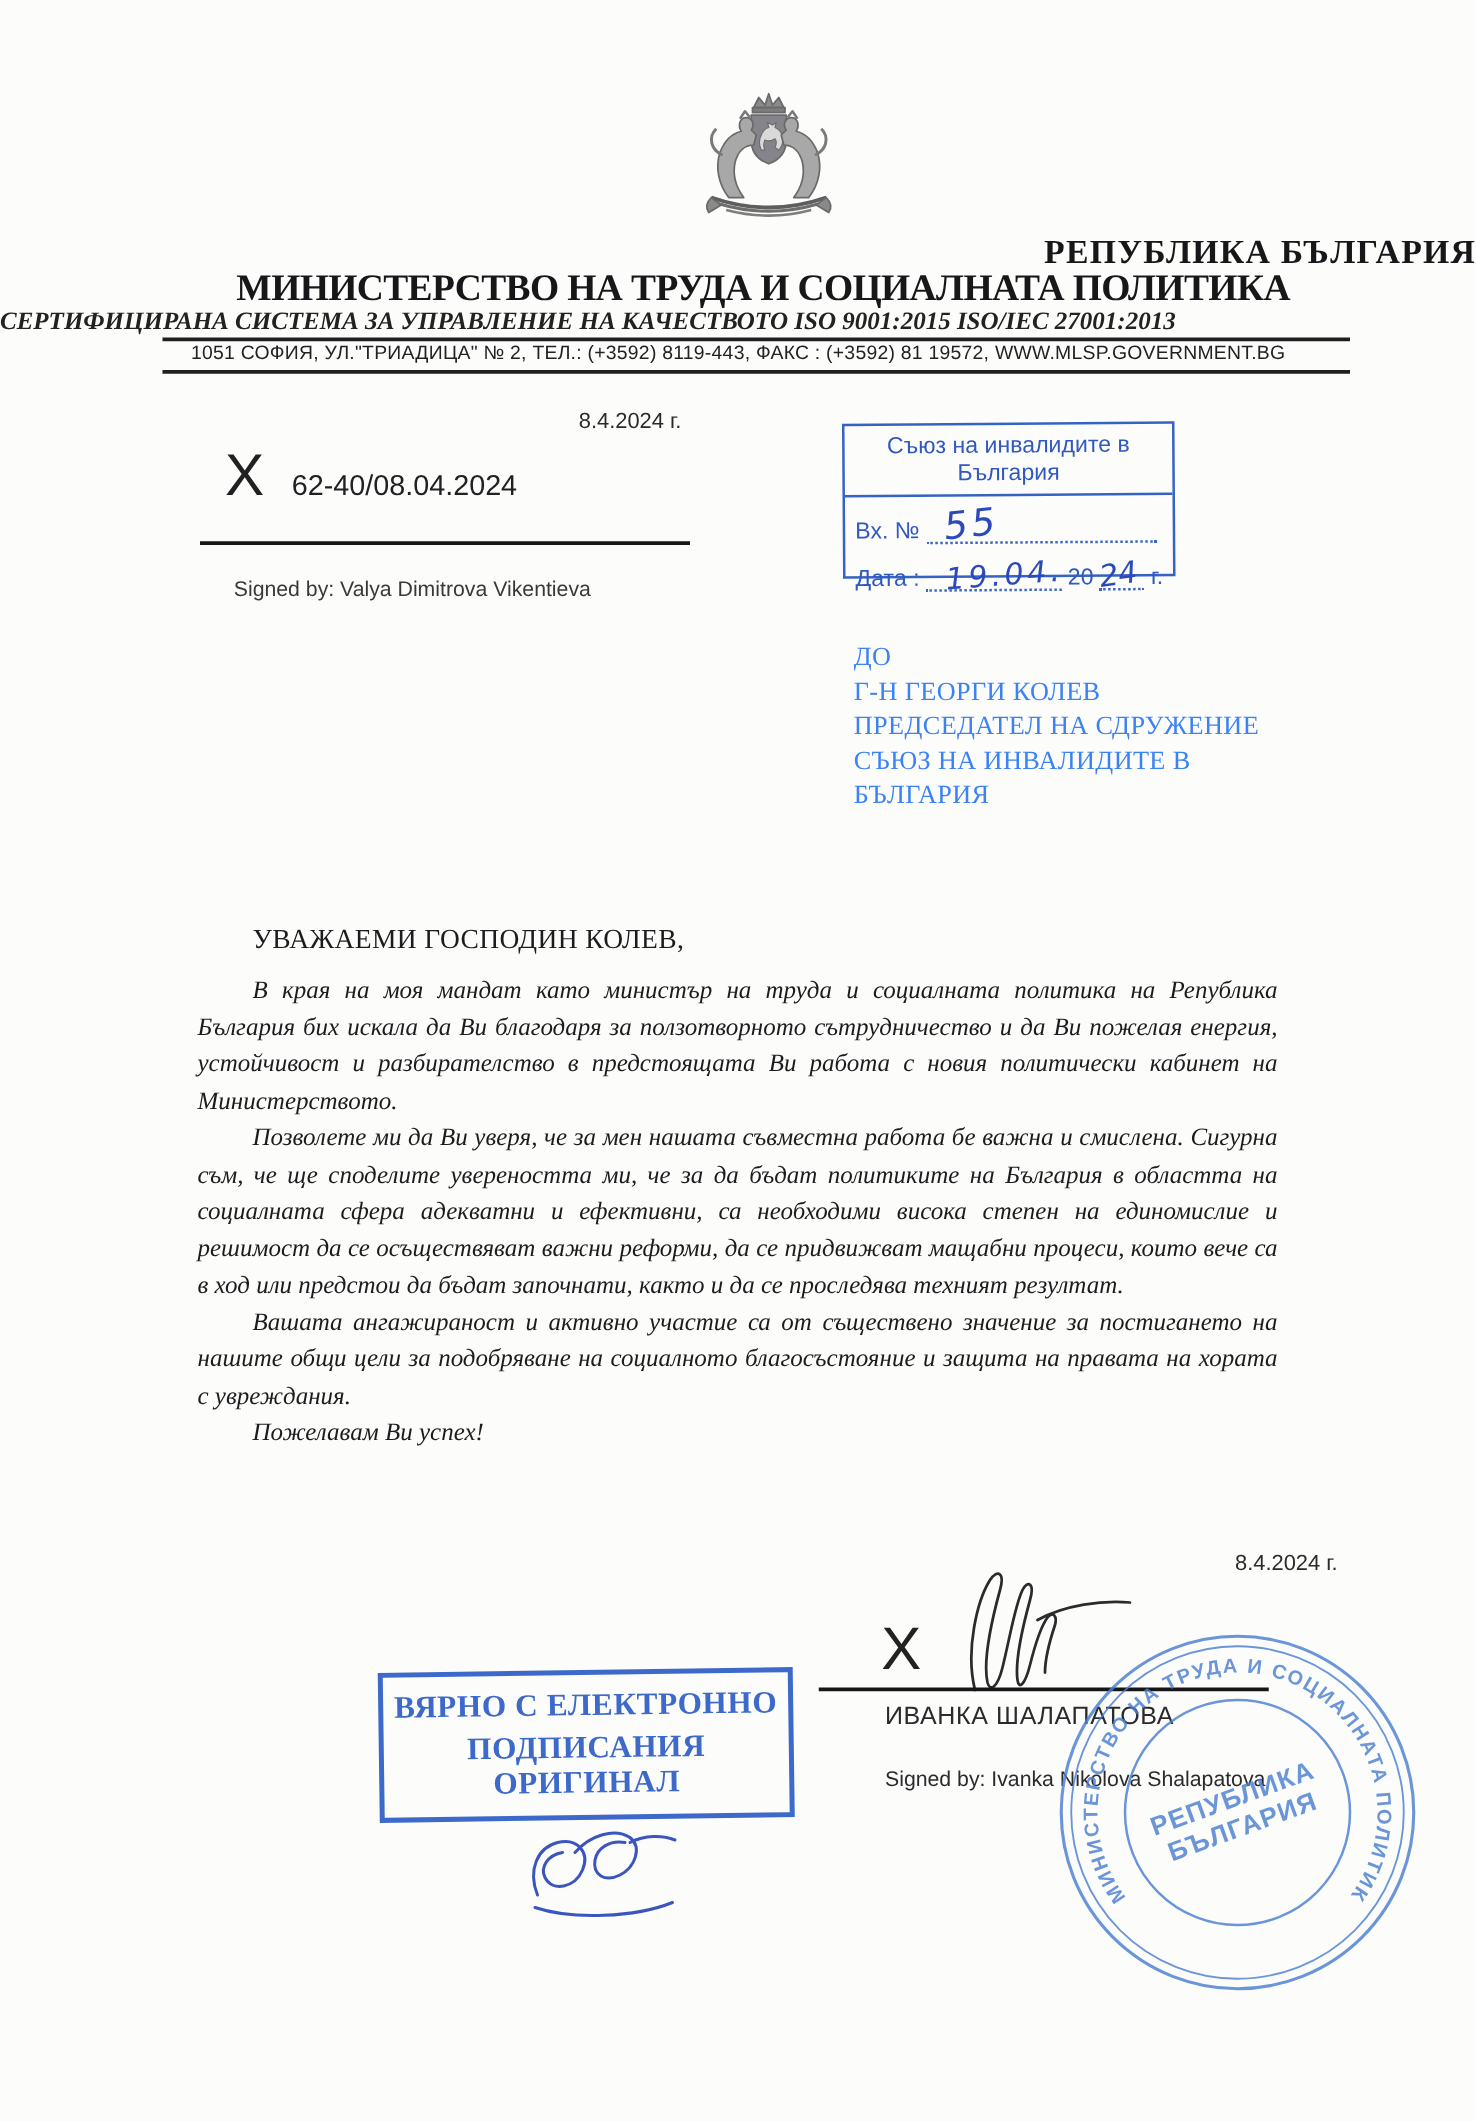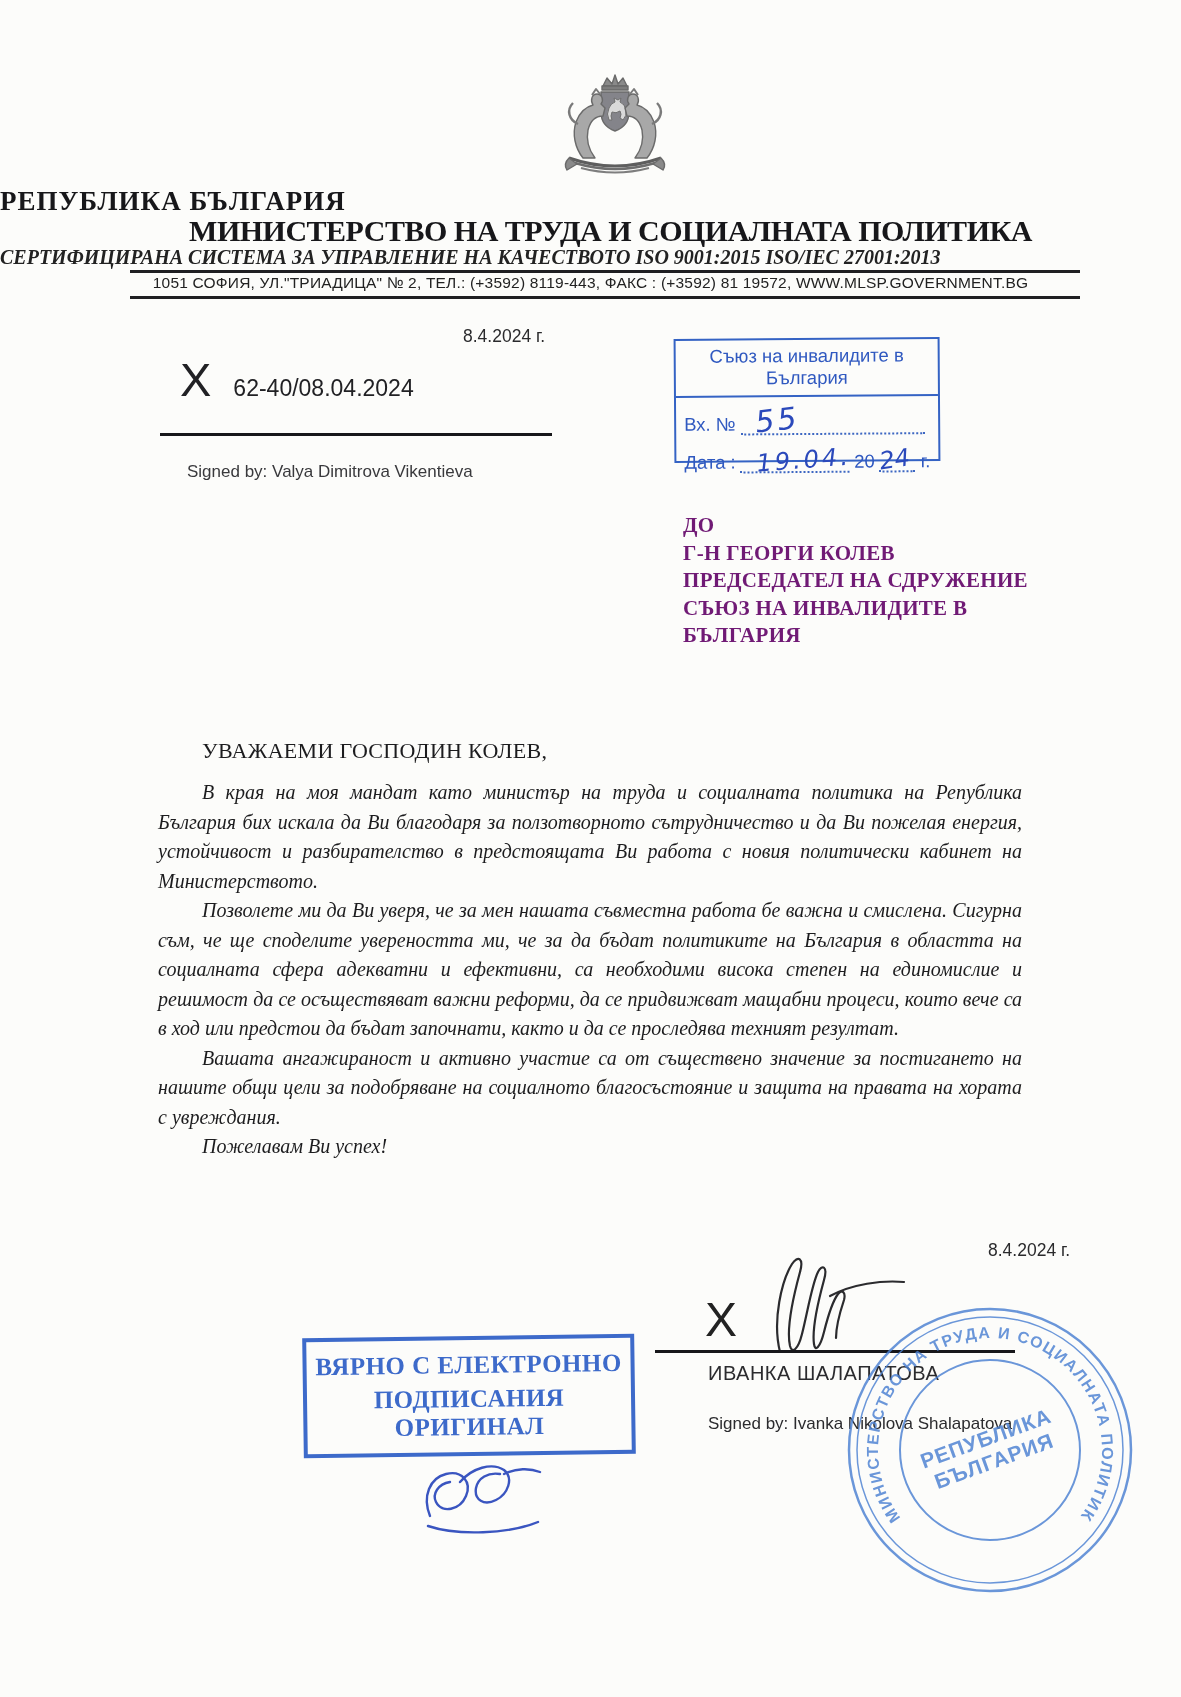--- a/index.html
+++ b/index.html
@@ -3,21 +3,21 @@
 <meta charset="utf-8">
 <style>
   html,body{margin:0;padding:0;background:#e8e8e6;}
   .page{
     position:relative;width:1181px;height:1697px;margin:0 auto;
     background:#fcfcfa;overflow:hidden;
     font-family:"Liberation Serif",serif;color:#1c1c1e;
   }
   
   .coat{position:absolute;left:545px;top:70px;width:140px;height:110px;}
-  .h-republic{position:absolute;left:0;top:186px;width:1181px;text-align:left;
+  .h-republic{position:absolute;left:0;top:186px;width:1181px;text-align:right;
     font-weight:bold;font-size:27px;letter-spacing:1px;color:#17171a;}
   .h-ministry{position:absolute;left:0;top:214px;width:1181px;text-align:center;
     font-weight:bold;font-size:30px;letter-spacing:-0.5px;color:#17171a;padding-left:20px;}
   .h-cert{position:absolute;left:0;top:246px;width:1181px;
     font-style:italic;font-weight:bold;font-size:20px;color:#222;}
   .rule{position:absolute;left:130px;width:950px;height:3px;background:#1f1f22;}
   .rule1{top:270px;}
   .rule2{top:296px;}
   .h-addr{position:absolute;left:0;top:274px;width:1181px;text-align:center;
     font-family:"Liberation Sans",sans-serif;font-size:15.5px;color:#222;letter-spacing:0.2px;}
@@ -37,22 +37,22 @@
     font-family:"Liberation Sans",sans-serif;color:#3059c0;}
   .stamp-org{text-align:center;font-size:18.5px;padding:5px 4px 6px;border-bottom:2.5px solid #3563c4;}
   .stamp-row{display:flex;align-items:flex-end;padding:0 8px;margin-top:14px;font-size:18.5px;}
   .dotline{flex:1;position:relative;height:22px;margin:0 5px;border-bottom:2px dotted #3d67c2;}
   .dotline.short{flex:0 0 36px;}
   .hand{position:absolute;font-family:"DejaVu Sans",sans-serif;font-style:italic;color:#2b49bb;white-space:nowrap;}
   .hand-num{font-size:30px;left:14px;bottom:-4px;transform:rotate(-6deg);letter-spacing:3px;}
   .hand-date{font-size:24px;left:16px;bottom:-3px;transform:rotate(-4deg);letter-spacing:3px;}
   .hand-year{font-size:24px;left:0px;bottom:-3px;transform:rotate(-8deg);}
   
-  .recipient{position:absolute;left:683px;top:512px;font-weight:bold;font-size:21px;
-    line-height:27.5px;color:#701a75;letter-spacing:0.3px;}
+  .recipient{position:absolute;left:683px;top:512px;font-weight:normal;font-size:21px;
+    line-height:27.5px;color:#3b82f6;letter-spacing:0.3px;}
   
   .letter{position:absolute;left:158px;top:738px;width:864px;}
   .salutation{font-weight:normal;font-size:22px;margin:0 0 14px 44px;letter-spacing:0.3px;}
   .letter p{margin:0;text-align:justify;text-indent:44px;font-size:20px;line-height:29.5px;font-style:italic;}
   
   .date-bottom{position:absolute;left:988px;top:1240px;
     font-family:"Liberation Sans",sans-serif;font-size:17.5px;color:#2a2a2c;}
   .sig-x{position:absolute;left:705px;top:1292px;font-family:"Liberation Sans",sans-serif;
     font-size:48px;color:#222;}
   .sig-black{position:absolute;left:752px;top:1250px;width:160px;height:110px;}

